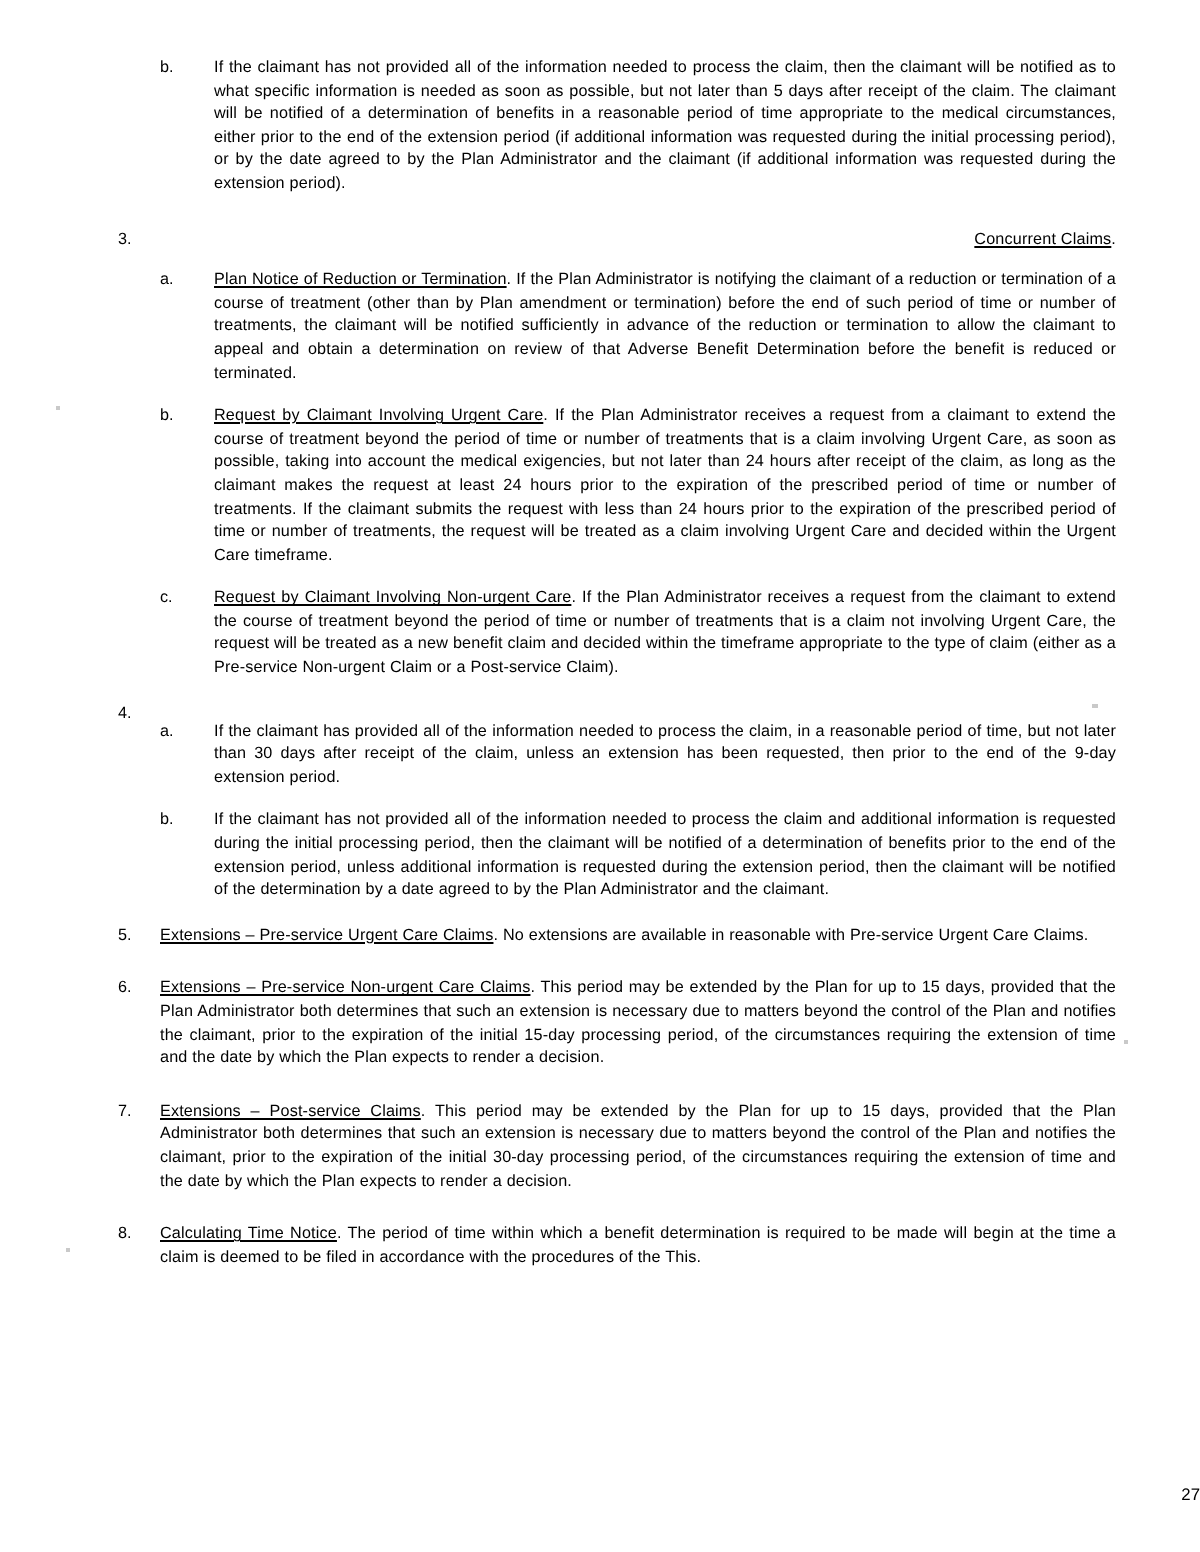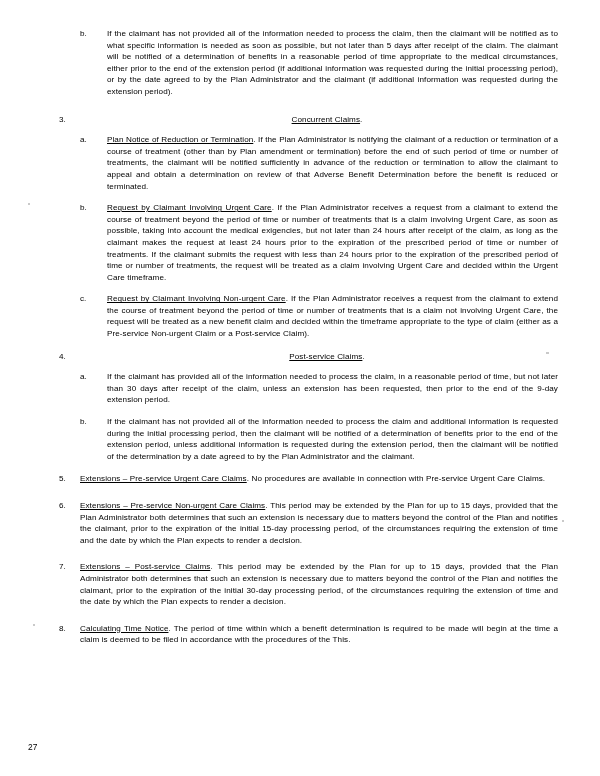--- a/index.html
+++ b/index.html
@@ -68,33 +68,33 @@
   p.para {
     margin: 0;
     font-size: 8.1px;
     line-height: 11.6px;
     text-align: justify;
     letter-spacing: 0.01em;
     word-spacing: 0.01em;
     hyphens: none;
   }
   p.para.heading-only {
-    text-align: center;
+    text-align: right;
     margin-left: 16px;
   }
   .u {
     text-decoration: underline;
     text-underline-offset: 1px;
   }
   .page-number {
     position: absolute;
     left: 0;
     right: 0;
     top: 742px;
-    text-align: left;
+    text-align: right;
     font-size: 8.4px;
     line-height: 10px;
     padding-left: 28px;
   }
   
   .speck {
     position: absolute;
     background: #c9c9c9;
     pointer-events: none;
   }
@@ -126,38 +126,37 @@
           <span class="marker">c.</span>
           <p class="para"><span class="u">Request by Claimant Involving Non-urgent Care</span><span>. If the Plan Administrator receives a request from the claimant to extend the course of treatment beyond the period of time or number of treatments that is a claim not involving Urgent Care, the request will be treated as a new benefit claim and decided within the timeframe appropriate to the type of claim (either as a Pre-service Non-urgent Claim or a Post-service Claim).</span></p>
         </div>
       </div>
     </div>
   </div>
 
   <div class="num-item">
     <span class="marker">4.</span>
     <div class="body">
-      <p class="para heading-only"><span class="u">Post-service Claims</span><span>.</span></p>
       <div class="alpha-sublist">
         <div class="alpha-item">
           <span class="marker">a.</span>
           <p class="para">If the claimant has provided all of the information needed to process the claim, in a reasonable period of time, but not later than 30 days after receipt of the claim, unless an extension has been requested, then prior to the end of the 9-day extension period.</p>
         </div>
         <div class="alpha-item">
           <span class="marker">b.</span>
           <p class="para">If the claimant has not provided all of the information needed to process the claim and additional information is requested during the initial processing period, then the claimant will be notified of a determination of benefits prior to the end of the extension period, unless additional information is requested during the extension period, then the claimant will be notified of the determination by a date agreed to by the Plan Administrator and the claimant.</p>
         </div>
       </div>
     </div>
   </div>
 
   <div class="num-item" style="margin-bottom:15px;">
     <span class="marker">5.</span>
     <div class="body">
-      <p class="para"><span class="u">Extensions – Pre-service Urgent Care Claims</span><span>. No procedures are available in connection with Pre-service Urgent Care Claims.</span></p>
+      <p class="para"><span class="u">Extensions – Pre-service Urgent Care Claims</span><span>. No extensions are available in reasonable with Pre-service Urgent Care Claims.</span></p>
     </div>
   </div>
 
   <div class="num-item" style="margin-bottom:15px;">
     <span class="marker">6.</span>
     <div class="body">
       <p class="para"><span class="u">Extensions – Pre-service Non-urgent Care Claims</span><span>. This period may be extended by the Plan for up to 15 days, provided that the Plan Administrator both determines that such an extension is necessary due to matters beyond the control of the Plan and notifies the claimant, prior to the expiration of the initial 15-day processing period, of the circumstances requiring the extension of time and the date by which the Plan expects to render a decision.</span></p>
     </div>
   </div>
 

